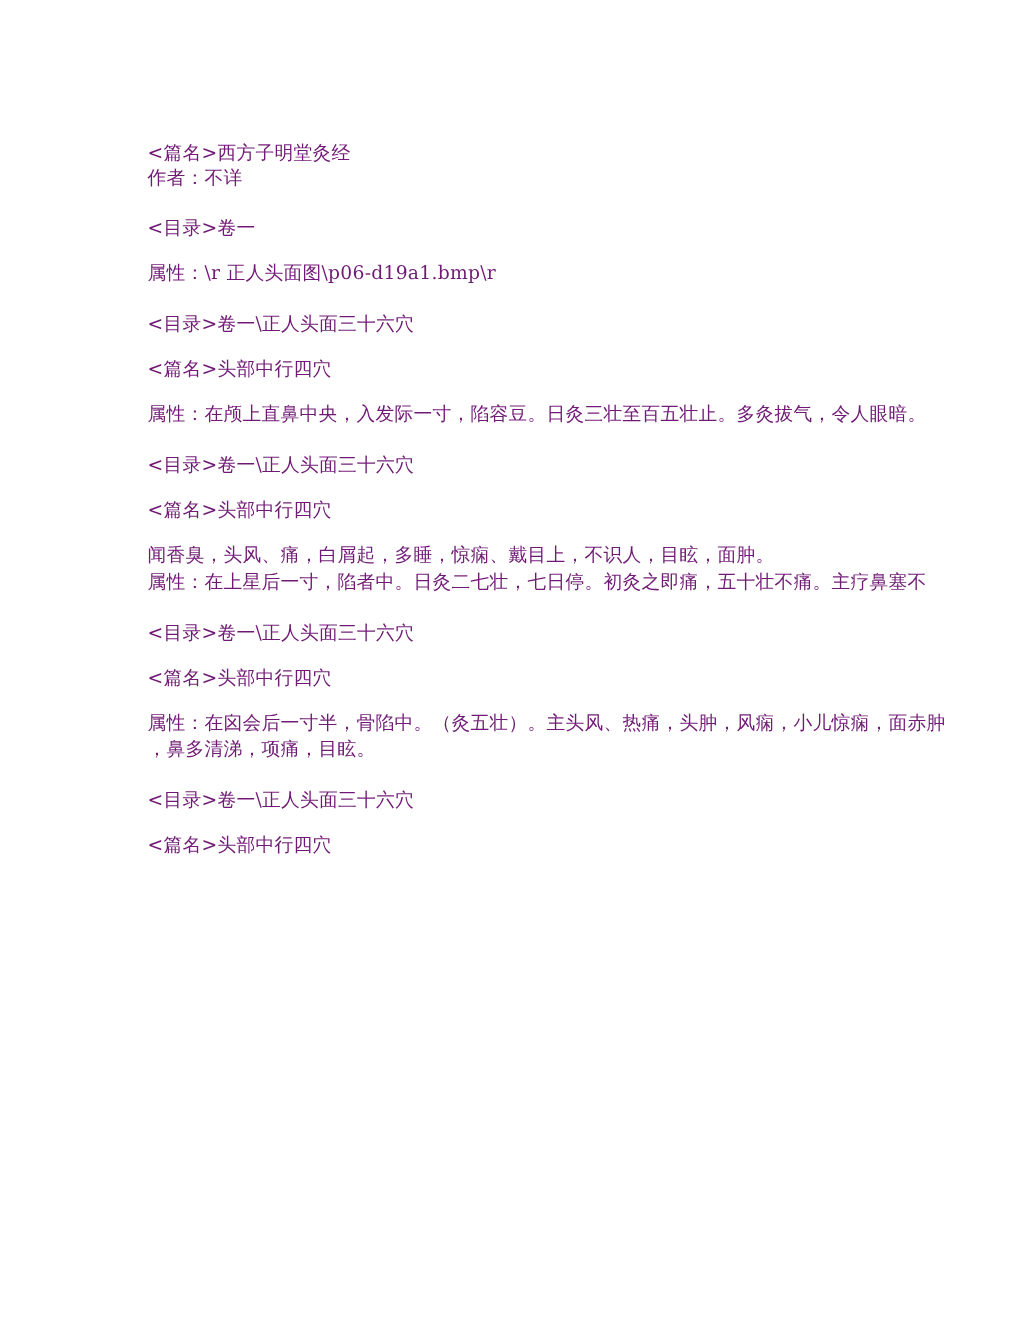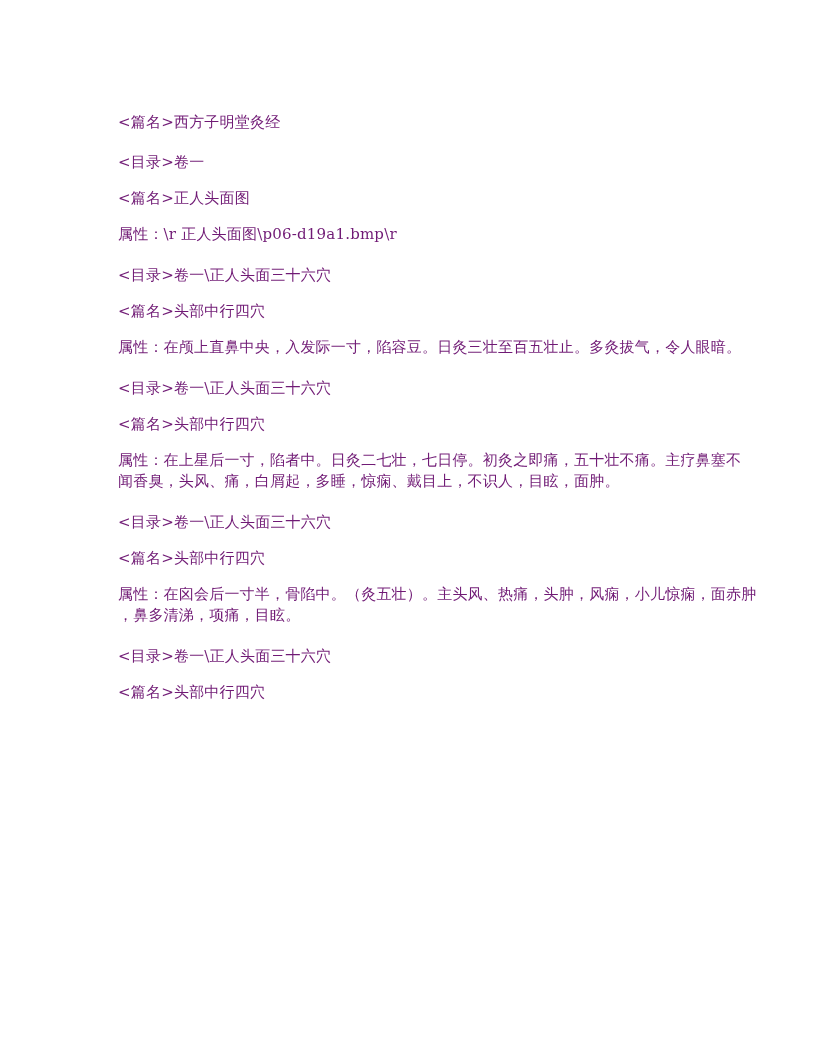--- a/index.html
+++ b/index.html
@@ -32,48 +32,46 @@
   .block-meta .line { line-height: 20px; }
   .block-toc { margin-top: 20px; }
 </style>
 </head>
 <body>
 
 <div class="page" style="background: rgb(255, 255, 255); color: rgb(26, 26, 26);">
   <div class="content">
       <div class="block block-meta">
         <div class="line">&lt;篇名&gt;西方子明堂灸经</div>
+        <div class="line">作者：不详</div>
       </div>
       <div class="block block-toc">
         <div class="line">&lt;目录&gt;卷一</div>
-      </div>
-      <div class="block block-title">
-        <div class="line">&lt;篇名&gt;正人头面图</div>
       </div>
       <div class="block block-attr">
         <div class="line">属性：\r 正人头面图\p06-d19a1.bmp\r</div>
       </div>
       <div class="block block-toc">
         <div class="line">&lt;目录&gt;卷一\正人头面三十六穴</div>
       </div>
       <div class="block block-title">
         <div class="line">&lt;篇名&gt;头部中行四穴</div>
       </div>
       <div class="block block-attr">
         <div class="line">属性：在颅上直鼻中央，入发际一寸，陷容豆。日灸三壮至百五壮止。多灸拔气，令人眼暗。</div>
       </div>
       <div class="block block-toc">
         <div class="line">&lt;目录&gt;卷一\正人头面三十六穴</div>
       </div>
       <div class="block block-title">
         <div class="line">&lt;篇名&gt;头部中行四穴</div>
       </div>
       <div class="block block-attr">
+        <div class="line">闻香臭，头风、痛，白屑起，多睡，惊痫、戴目上，不识人，目眩，面肿。</div>
         <div class="line">属性：在上星后一寸，陷者中。日灸二七壮，七日停。初灸之即痛，五十壮不痛。主疗鼻塞不</div>
-        <div class="line">闻香臭，头风、痛，白屑起，多睡，惊痫、戴目上，不识人，目眩，面肿。</div>
       </div>
       <div class="block block-toc">
         <div class="line">&lt;目录&gt;卷一\正人头面三十六穴</div>
       </div>
       <div class="block block-title">
         <div class="line">&lt;篇名&gt;头部中行四穴</div>
       </div>
       <div class="block block-attr">
         <div class="line">属性：在囟会后一寸半，骨陷中。（灸五壮）。主头风、热痛，头肿，风痫，小儿惊痫，面赤肿</div>
         <div class="line">，鼻多清涕，项痛，目眩。</div>

